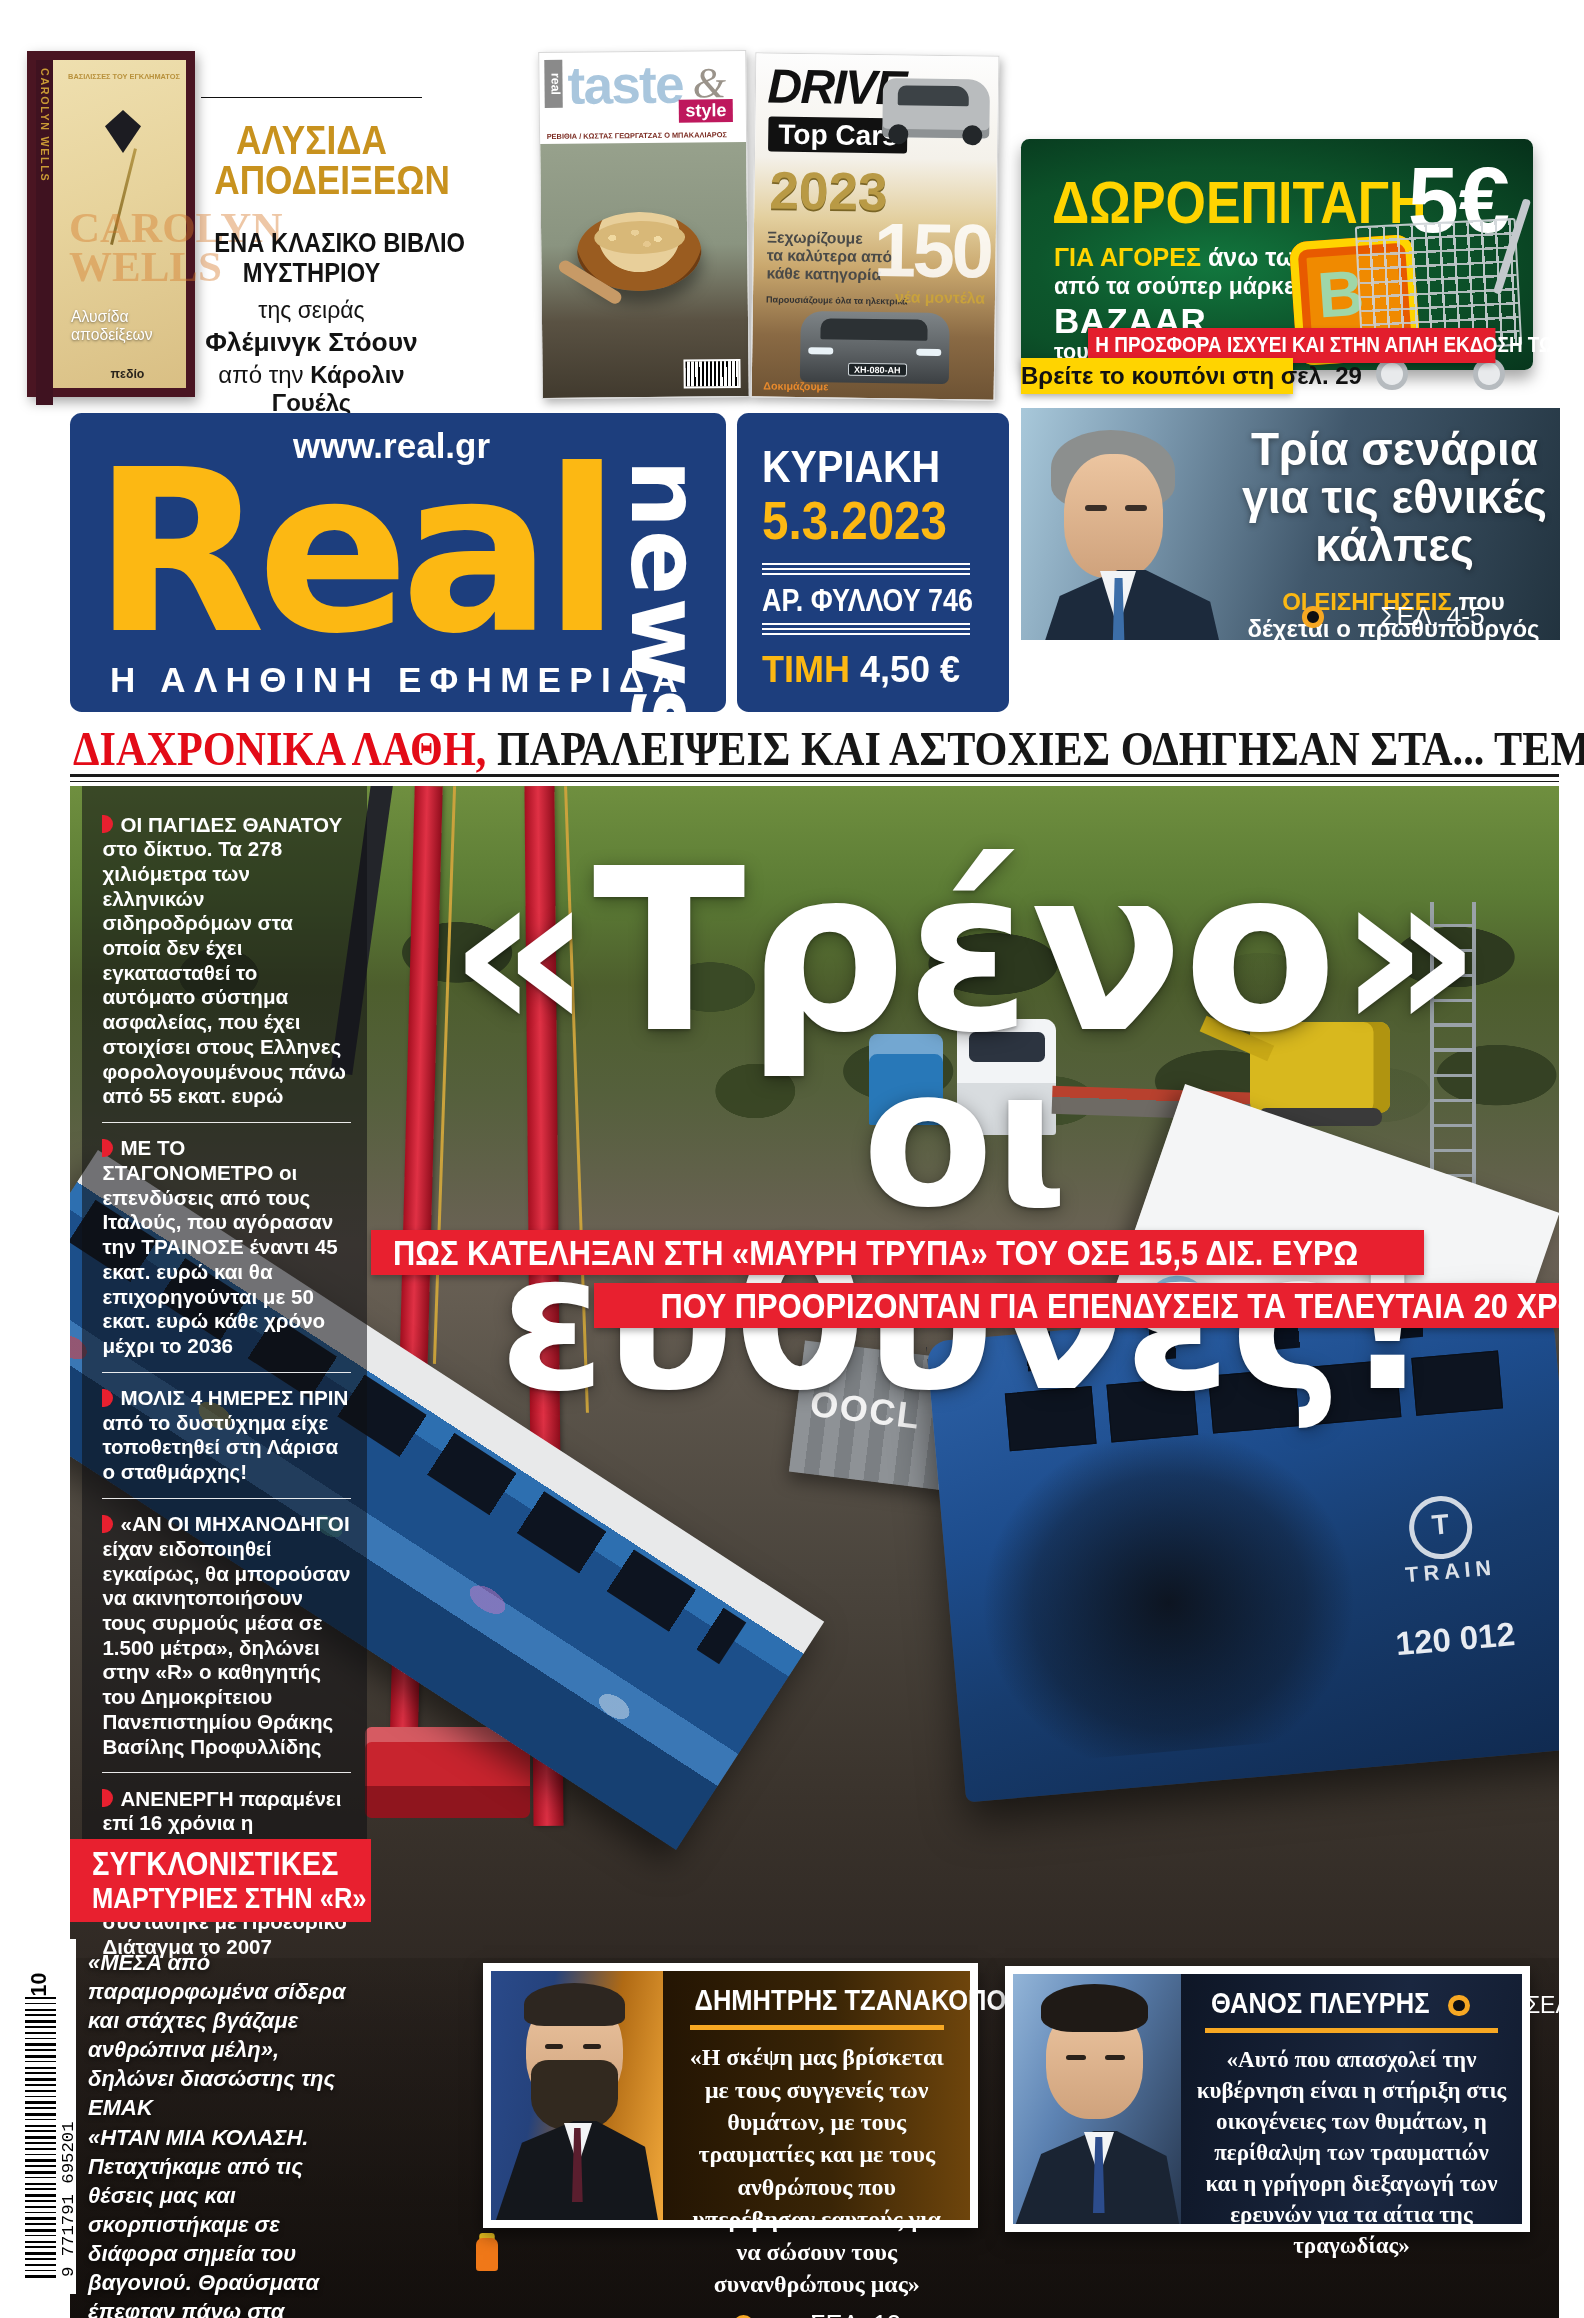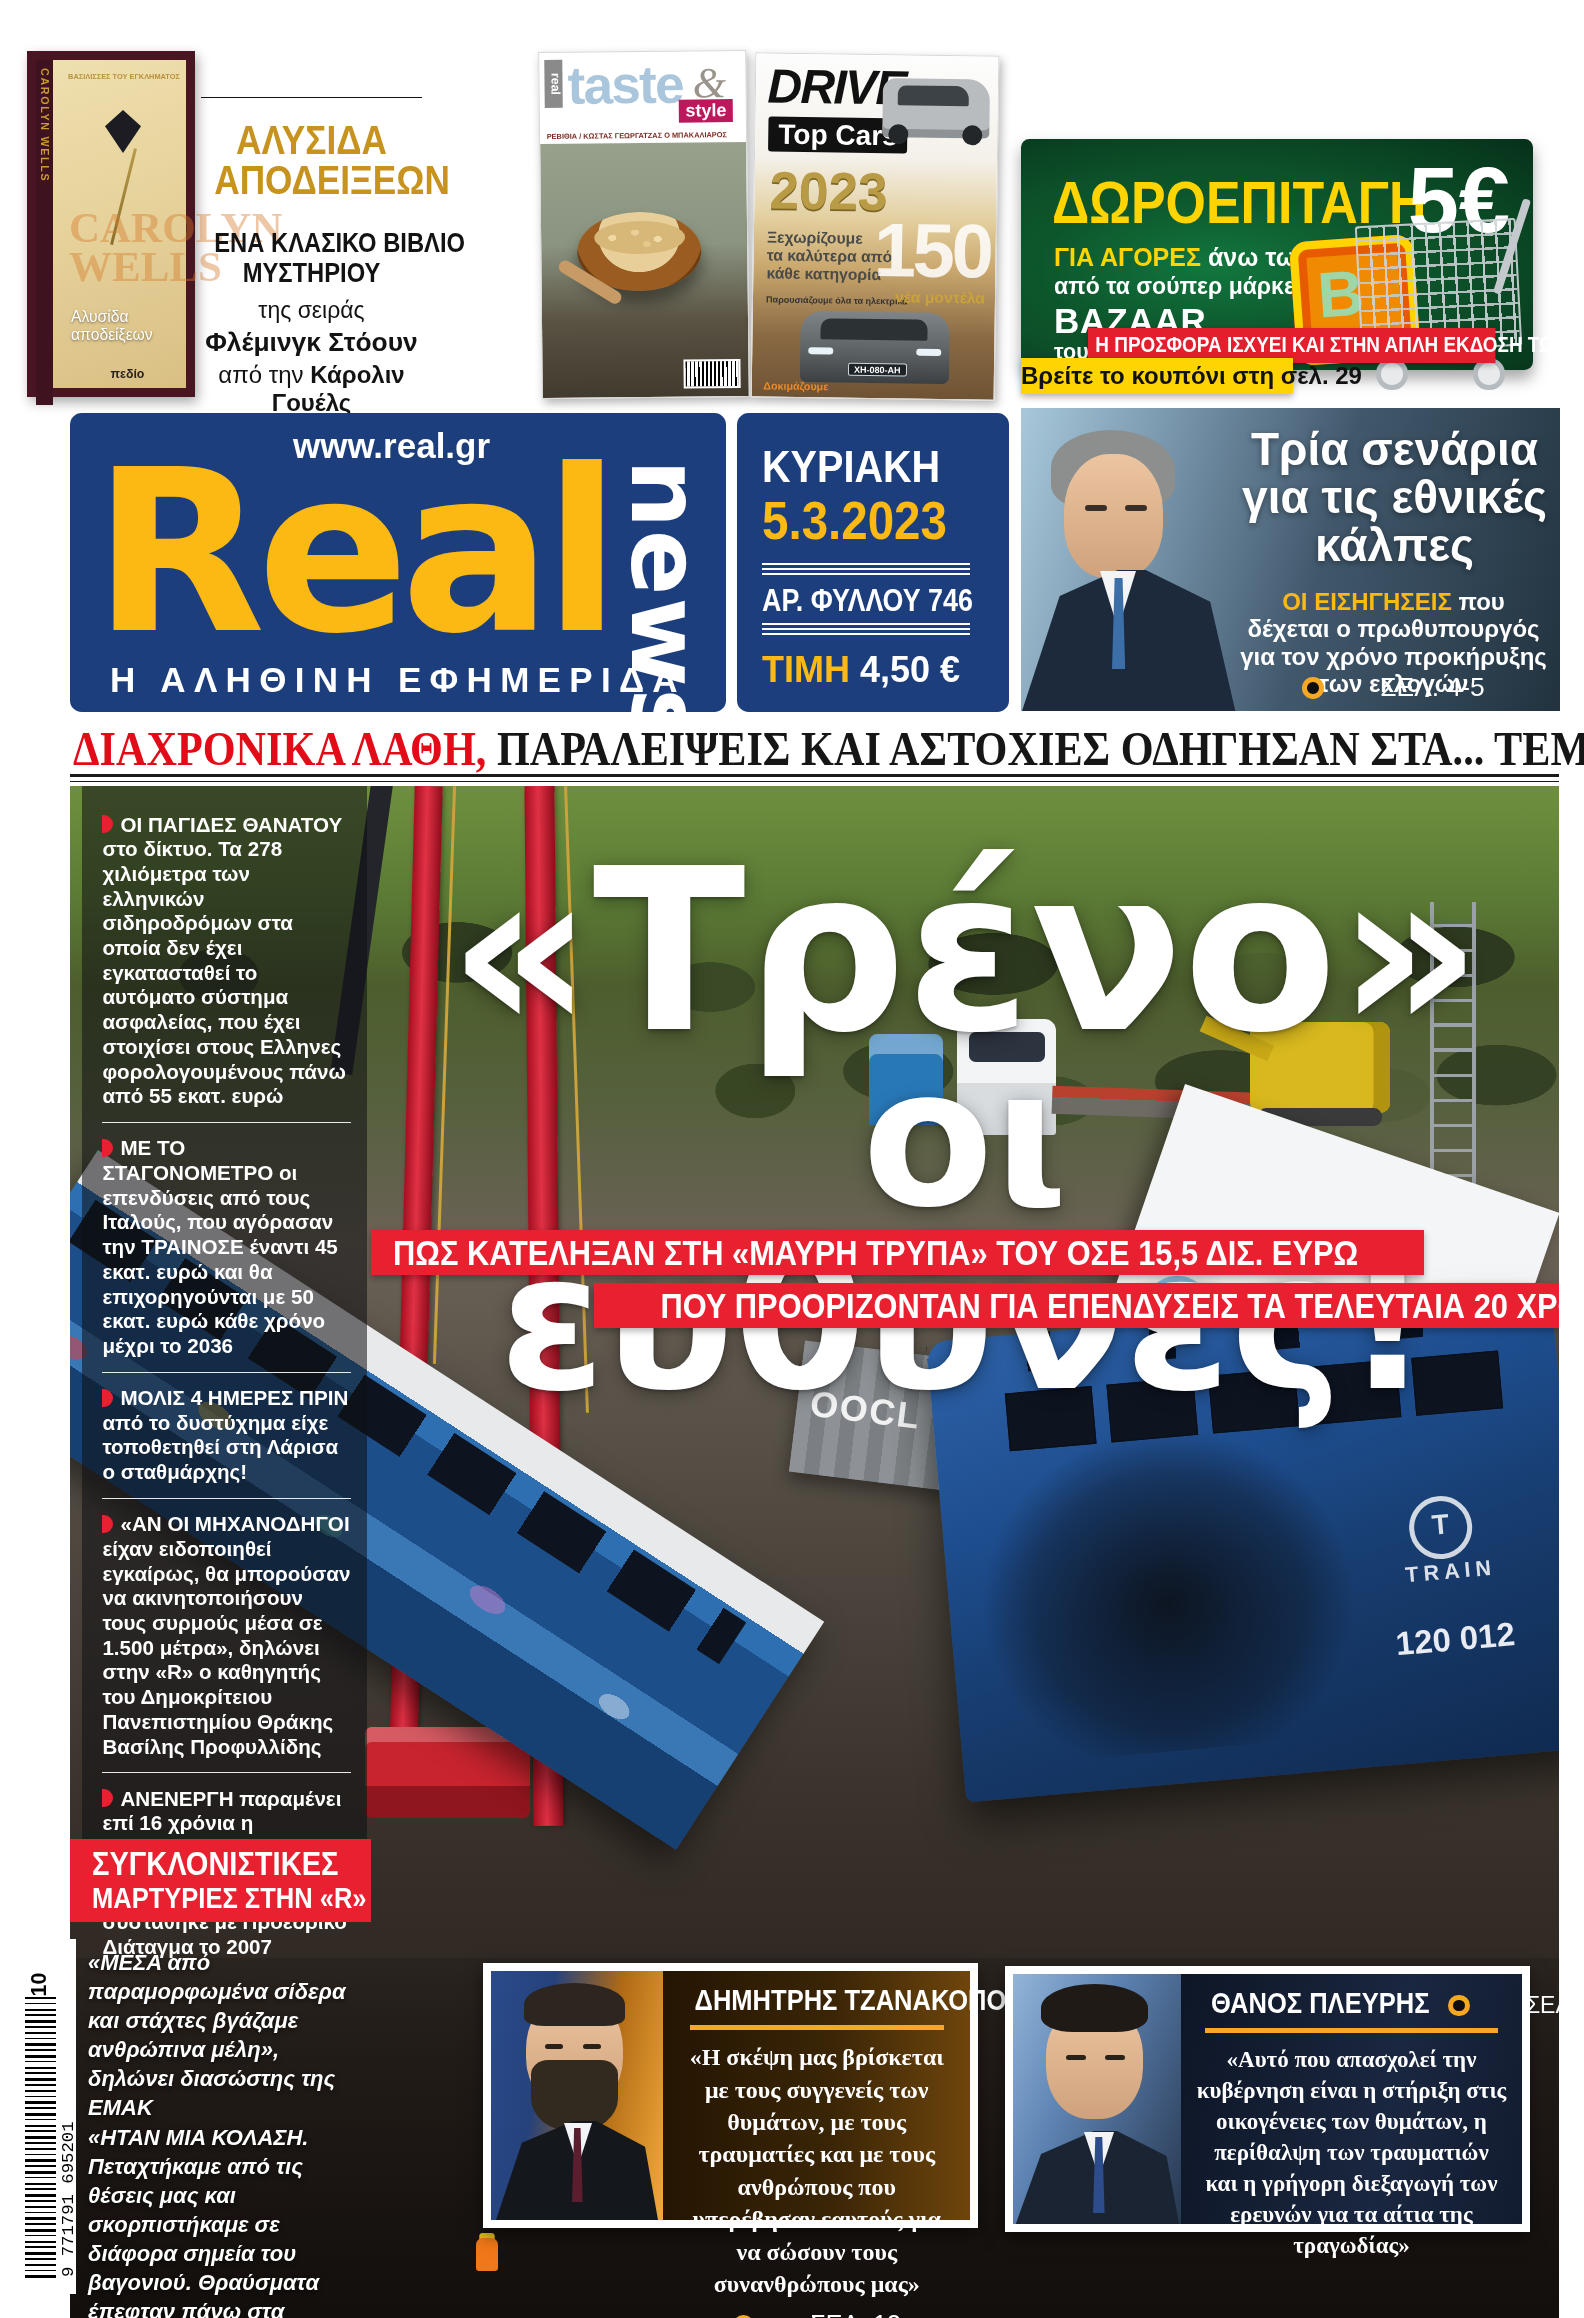--- a/index.html
+++ b/index.html
@@ -188,21 +188,21 @@
 
   <div class="abs bluebox" style="left:737px;top:413px;width:272px;height:299px;">
     <div class="abs cx" style="left:25px;top:28px;font-size:45px;font-weight:bold;color:#fff;white-space:nowrap;">ΚΥΡΙΑΚΗ</div>
     <div class="abs cx" style="left:25px;top:76px;font-size:54px;font-weight:bold;color:#fcb813;white-space:nowrap;">5.3.2023</div>
     <div class="abs rule3" style="left:25px;top:150px;width:208px;"></div>
     <div class="abs cx" style="left:25px;top:170px;font-size:30.5px;font-weight:bold;color:#fff;white-space:nowrap;">ΑΡ. ΦΥΛΛΟΥ 746</div>
     <div class="abs rule3" style="left:25px;top:210px;width:208px;"></div>
     <div class="abs" style="left:25px;top:236px;font-size:36px;font-weight:bold;white-space:nowrap;"><span style="color:#fcb813;">ΤΙΜΗ</span> <span style="color:#fff;">4,50 €</span></div>
   </div>
 
-  <div class="abs" style="left:1021px;top:408px;width:539px;height:303px;background:linear-gradient(105deg,#a8c8da 0%,#7e9cb2 22%,#41586c 55%,#22333f 100%);overflow:hidden;">
+  <div class="abs" style="left:1021px;top:408px;width:539px;height:232px;background:linear-gradient(105deg,#a8c8da 0%,#7e9cb2 22%,#41586c 55%,#22333f 100%);overflow:hidden;">
 
     <div>
       <div class="abs" style="left:30px;top:21.5px;width:124px;height:79px;background:#8c8f8e;border-radius:48% 52% 30% 30%;"></div>
       <div class="abs person-skin" style="left:43px;top:46px;width:99px;height:124px;border-radius:46% 46% 42% 42%;"></div>
       <div class="abs" style="left:64px;top:97px;width:21.5px;height:5.8px;background:#3a2f28;border-radius:3.3px;"></div>
       <div class="abs" style="left:104px;top:97px;width:21.5px;height:5.8px;background:#3a2f28;border-radius:3.3px;"></div>
       <div class="abs" style="left:0px;top:162px;width:215px;height:144px;background:#1c2a3c;clip-path:polygon(18% 18%,45% 0,58% 0,88% 22%,100% 100%,0 100%);"></div>
       <div class="abs" style="left:79px;top:163px;width:36px;height:58px;background:#f2f4f6;clip-path:polygon(0 0,100% 0,50% 100%);"></div>
       <div class="abs" style="left:91px;top:170px;width:13.2px;height:91px;background:#3c6ea8;clip-path:polygon(20% 0,80% 0,100% 100%,0 100%);"></div>
     </div>

